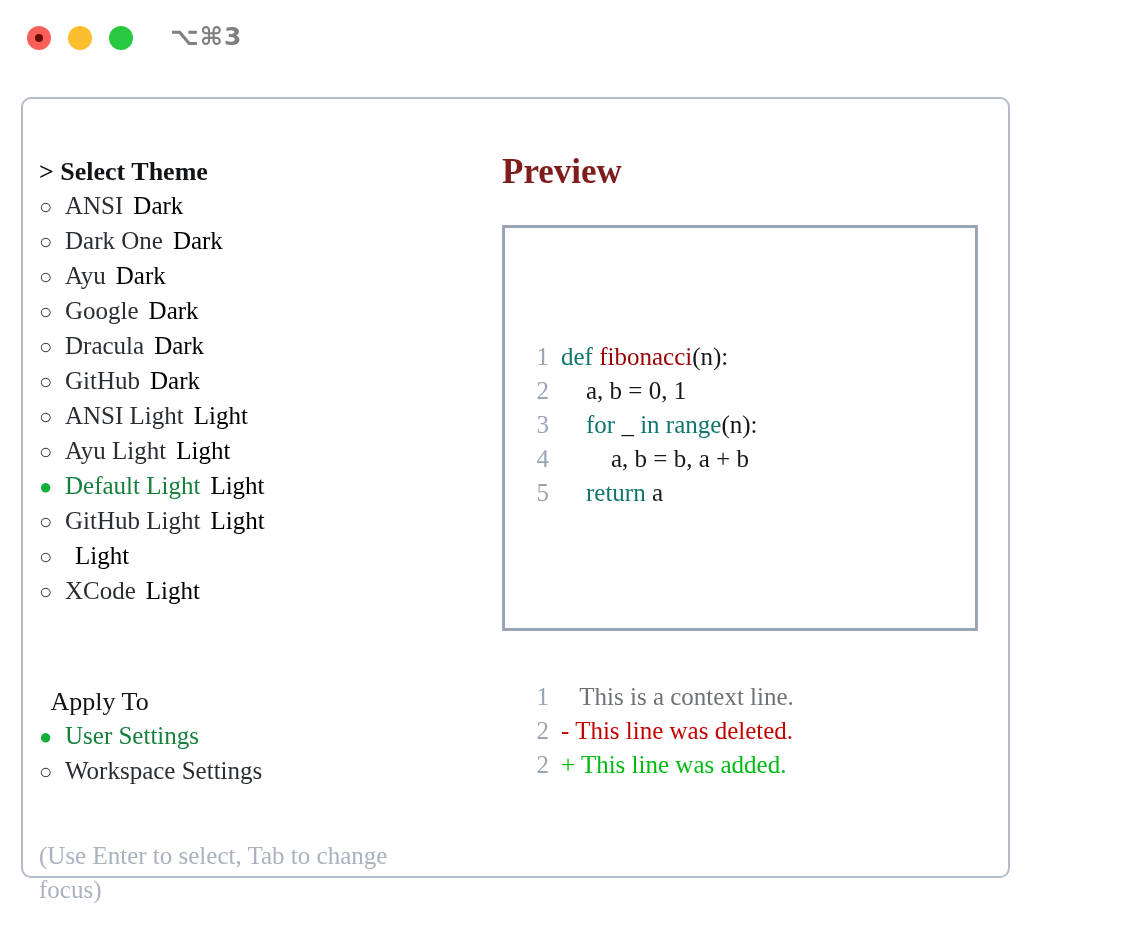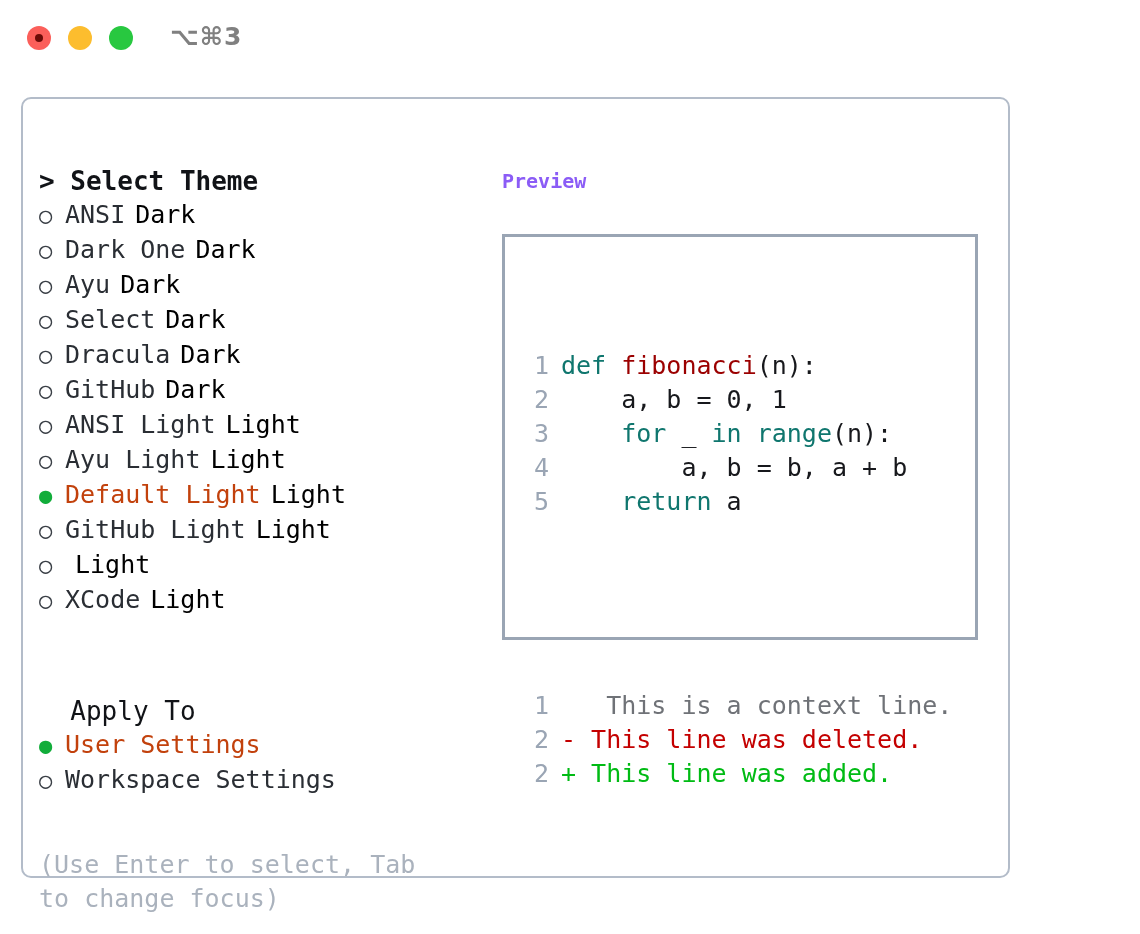--- a/index.html
+++ b/index.html
@@ -83,23 +83,24 @@
     height: 781px;
     border: 2px solid #b3bcc9;
     border-radius: 10px;
     background: #ffffff;
     box-sizing: border-box;
   }
 
   .cols {
     position: absolute;
     left: 0;
-    top: 17px;
+    top: 8px;
     width: 100%;
     height: 100%;
+    font-family: Liberation Serif, serif;
   }
 
   
   .left-col {
     position: absolute;
     left: 16px;
     top: 48px;
     width: 460px;
   }
 
@@ -123,21 +124,21 @@
     white-space: pre;
   }
   .marker {
     width: 26px;
     flex: 0 0 26px;
     font-size: 22px;
     color: #3a3f46;
   }
   .opt-row.selected .marker { color: #12ad3a; }
   .opt-label { color: #2a2e34; }
-  .opt-row.selected .opt-label { color: #c2410c; }
+  .opt-row.selected .opt-label { color: #15803d; }
   .opt-tag {
     color: #000000;
     margin-left: 10px;
   }
 
   .section-gap { height: 32px; }
 
   .hint {
     margin-top: 50px;
     font-size: 25px;
@@ -147,23 +148,23 @@
   }
 
   
   .right-col {
     position: absolute;
     left: 479px;
     top: 48px;
     width: 490px;
   }
   .preview-title {
-    font-size: 20px;
+    font-size: 35px;
     font-weight: bold;
-    color: #8b5cf6;
+    color: #7f1d1d;
     line-height: 34px;
   }
   .preview-box {
     margin-top: 36px;
     width: 476px;
     height: 406px;
     border: 3px solid #9aa5b4;
     background: #ffffff;
     box-sizing: border-box;
     position: relative;
@@ -208,21 +209,21 @@
 
   <div class="panel">
     <div class="cols">
 
       <div class="left-col">
         <div class="list-header">&gt; Select Theme</div>
         <div id="theme-items">
             <div class="opt-row"><span class="marker">○</span><span class="opt-label">ANSI</span><span class="opt-tag">Dark</span></div>
             <div class="opt-row"><span class="marker">○</span><span class="opt-label">Dark One</span><span class="opt-tag">Dark</span></div>
             <div class="opt-row"><span class="marker">○</span><span class="opt-label">Ayu</span><span class="opt-tag">Dark</span></div>
-            <div class="opt-row"><span class="marker">○</span><span class="opt-label">Select</span><span class="opt-tag">Dark</span></div>
+            <div class="opt-row"><span class="marker">○</span><span class="opt-label">Google</span><span class="opt-tag">Dark</span></div>
             <div class="opt-row"><span class="marker">○</span><span class="opt-label">Dracula</span><span class="opt-tag">Dark</span></div>
             <div class="opt-row"><span class="marker">○</span><span class="opt-label">GitHub</span><span class="opt-tag">Dark</span></div>
             <div class="opt-row"><span class="marker">○</span><span class="opt-label">ANSI Light</span><span class="opt-tag">Light</span></div>
             <div class="opt-row"><span class="marker">○</span><span class="opt-label">Ayu Light</span><span class="opt-tag">Light</span></div>
             <div class="opt-row selected"><span class="marker">●</span><span class="opt-label">Default Light</span><span class="opt-tag">Light</span></div>
             <div class="opt-row"><span class="marker">○</span><span class="opt-label">GitHub Light</span><span class="opt-tag">Light</span></div>
             <div class="opt-row"><span class="marker">○</span><span class="opt-tag">Light</span></div>
             <div class="opt-row"><span class="marker">○</span><span class="opt-label">XCode</span><span class="opt-tag">Light</span></div>
           </div>
 

